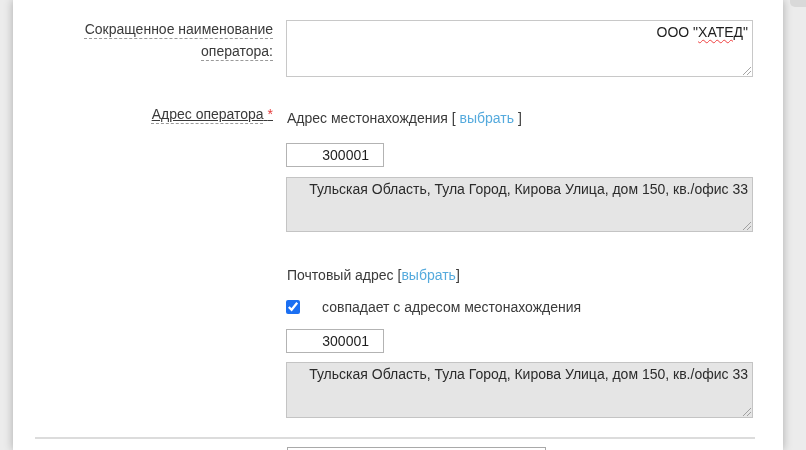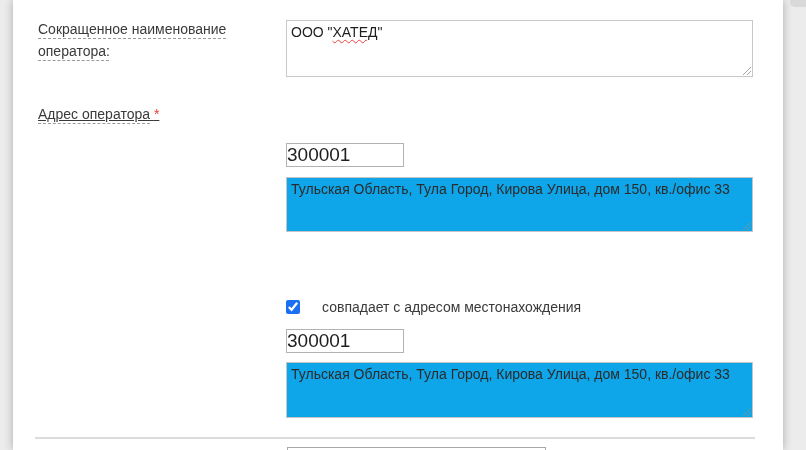--- a/index.html
+++ b/index.html
@@ -1,15 +1,15 @@
 <!DOCTYPE html>
 <html><head>
 <meta charset="utf-8">
 <style>
-  * { margin:0; padding:0; box-sizing:border-box; }
+  * { margin:0; padding:0; box-sizing:border-box;text-align:right; }
   html,body { width:806px; height:450px; overflow:hidden; }
   body {
     background:#ececec;
     font-family:"Liberation Sans","DejaVu Sans",sans-serif;
     color:#3a3a3a;
   }
   .sheet {
     position:absolute; left:13px; top:0; width:770px; height:450px;
     background:#ffffff;
     box-shadow:0 0 9px rgba(0,0,0,.28);
@@ -25,37 +25,37 @@
     text-underline-offset:4px;
   }
   .req { color:#e53a3a; text-decoration:none; font-size:14px; }
   .field-heading { font-size:14px; color:#3a3a3a; }
   .link { color:#55aadd; cursor:pointer; }
   .ta {
     background:#fff; border:1px solid #c8c8c8;
     font-size:14px; line-height:18px; color:#1e1e1e;
     padding:2px 4px; overflow:hidden; position:absolute;
   }
-  .ta.readonly { background:#0ea5e9; border-color:#c4c4c4; color:#2b2b2b; }
+  .ta.readonly { background:#e5e5e5; border-color:#c4c4c4; color:#2b2b2b; }
   .grip {
     position:absolute; right:1px; bottom:1px; width:10px; height:10px;
     background:repeating-linear-gradient(135deg, transparent 0 2px, #8f8f8f 2px 3px);
     clip-path:polygon(100% 0, 100% 100%, 0 100%);
     opacity:.8;
   }
   .misspelled {
     text-decoration:underline wavy #ef4040;
     text-decoration-thickness:1px;
     text-underline-offset:2px;
   }
   input[type="text"] {
-    position:absolute; width:118px; height:24px;
+    position:absolute; width:98px; height:24px;
     border:1px solid #b3b3b3; background:#fff;
-    font-family:inherit; font-size:19px; color:#1e1e1e;
-    padding:1px 0;
+    font-family:inherit; font-size:14px; color:#1e1e1e;
+    padding:1px 14px;
   }
   .chk-row { display:flex; align-items:center; gap:22px; font-size:14px; color:#3a3a3a; }
   input[type="checkbox"] {
     width:14px; height:14px; accent-color:#1b6ff2; margin:0;
   }
   .divider { background:#dcdcdc; height:2px; }
   .partial-next {
     border:1px solid #a9a9a9; background:#fff; height:12px;
   }
   .scroll-thumb {
@@ -68,25 +68,29 @@
 
 <div class="sheet">
 
   <div class="abs lbl" style="left:25px; top:18px; width:235px;"><span class="dashed">Сокращенное наименование оператора:</span></div>
 
   <div class="ta" style="left:273px; top:20px; width:467px; height:57px;"><span>ООО "</span><span class="misspelled">ХАТЕД</span><span>"</span><span class="grip"></span></div>
 
   <div class="abs lbl" style="left:25px; top:103px; width:235px;text-decoration:underline;"><span class="dashed">Адрес оператора</span>
     <span class="req">*</span></div>
 
+  <div class="abs field-heading" style="left:274px; top:110px;"><span>Адрес местонахождения</span>
+    <span>[ </span><span class="link">выбрать</span><span> ]</span></div>
 
   <input type="text" style="left: 273px; top: 143px;" value="300001">
 
   <div class="ta readonly" style="left:273px; top:177px; width:467px; height:55px;"><span>Тульская Область, Тула Город, Кирова Улица, дом 150, кв./офис 33</span><span class="grip"></span></div>
 
+  <div class="abs field-heading" style="left:274px; top:267px;"><span>Почтовый адрес</span>
+    <span>[</span><span class="link">выбрать</span><span>]</span></div>
 
   <div class="abs chk-row" style="left:273px; top:299px;">
     <input type="checkbox" checked="" style="">
     <span>совпадает с адресом местонахождения</span>
   </div>
 
   <input type="text" style="left: 273px; top: 329px;" value="300001">
 
   <div class="ta readonly" style="left:273px; top:362px; width:467px; height:56px;"><span>Тульская Область, Тула Город, Кирова Улица, дом 150, кв./офис 33</span><span class="grip"></span></div>
 

